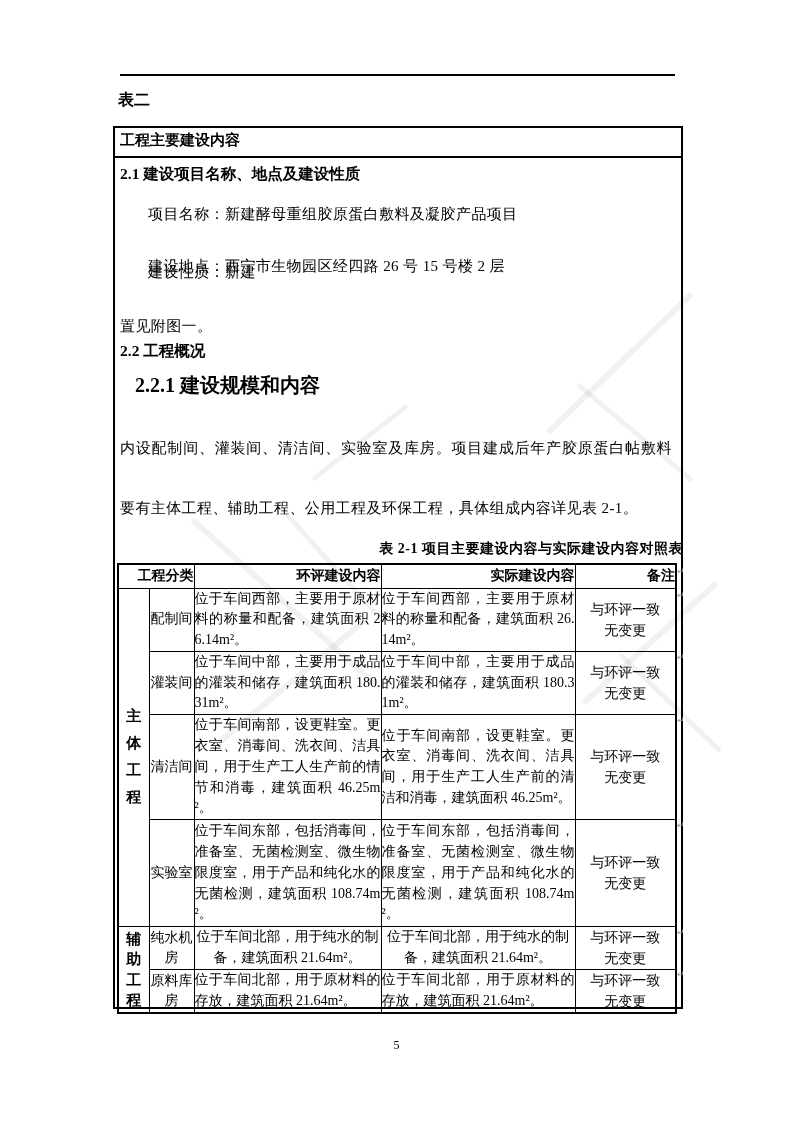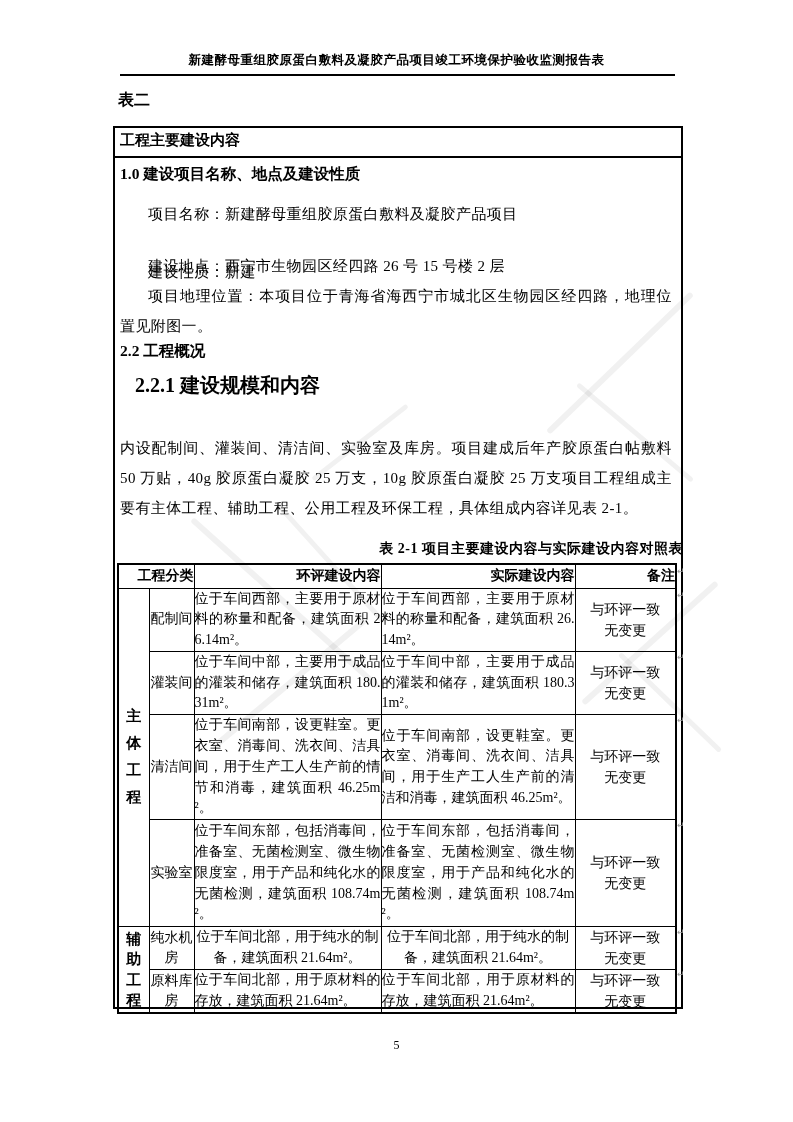--- a/index.html
+++ b/index.html
@@ -45,41 +45,38 @@
 
   <div class="wm" style="left:160px;top:600px;width:250px;height:6px;transform:rotate(42deg);"></div>
   <div class="wm" style="left:190px;top:680px;width:200px;height:6px;transform:rotate(-40deg);"></div>
   <div class="wm" style="left:250px;top:560px;width:160px;height:5px;transform:rotate(48deg);"></div>
   <div class="wm" style="left:520px;top:360px;width:200px;height:6px;transform:rotate(-44deg);"></div>
   <div class="wm" style="left:560px;top:430px;width:150px;height:5px;transform:rotate(40deg);"></div>
   <div class="wm" style="left:560px;top:640px;width:180px;height:6px;transform:rotate(-42deg);"></div>
   <div class="wm" style="left:600px;top:700px;width:140px;height:5px;transform:rotate(44deg);"></div>
   <div class="wm" style="left:300px;top:440px;width:120px;height:5px;transform:rotate(-38deg);"></div>
 
-  <div class="abs doc-header">新建酵母重组胶原蛋白敷料及凝胶产品项目竣工环境保护验收监测报告表</div>
   <div class="abs header-rule"></div>
 
   <div class="abs table-two-label">表二</div>
 
   <div class="abs outer-box"></div>
   <div class="abs box-title">工程主要建设内容</div>
   <div class="abs box-title-rule"></div>
 
-  <div class="abs h21">1.0  建设项目名称、地点及建设性质</div>
+  <div class="abs h21">2.1  建设项目名称、地点及建设性质</div>
   <div class="abs bodyline" style="left:148px;top:204px;">项目名称：新建酵母重组胶原蛋白敷料及凝胶产品项目</div>
   <div class="abs bodyline" style="left:148px;top:226px;margin-top:36px;">建设性质：新建</div>
   <div class="abs bodyline" style="left:148px;top:256px;">建设地点：西宁市生物园区经四路 26 号 15 号楼 2 层</div>
-  <div class="abs bodyline fill" style="left:148px;top:286px;width:524px;">项目地理位置：本项目位于青海省海西宁市城北区生物园区经四路，地理位</div>
   <div class="abs bodyline" style="left:120px;top:316px;">置见附图一。</div>
 
   <div class="abs h22">2.2  工程概况</div>
   <div class="abs h221">2.2.1 建设规模和内容</div>
 
   <div class="abs bodyline fill" style="left:120px;top:438px;">内设配制间、灌装间、清洁间、实验室及库房。项目建成后年产胶原蛋白帖敷料</div>
-  <div class="abs bodyline fill" style="left:120px;top:468px;">50 万贴，40g 胶原蛋白凝胶 25 万支，10g 胶原蛋白凝胶 25 万支项目工程组成主</div>
   <div class="abs bodyline" style="left:120px;top:498px;">要有主体工程、辅助工程、公用工程及环保工程，具体组成内容详见表 2-1。</div>
 
   <div class="abs tbl-title">表 2-1  项目主要建设内容与实际建设内容对照表</div>
 
   <table class="main">
     <colgroup>
       <col style="width:31px">
         <col style="width:45px">
         <col style="width:187px">
         <col style="width:194px">

